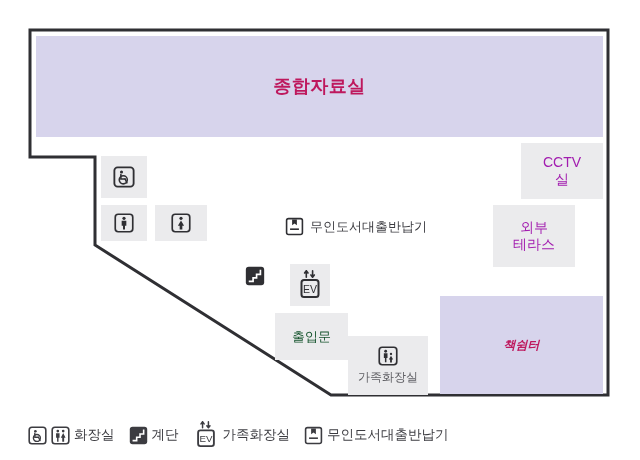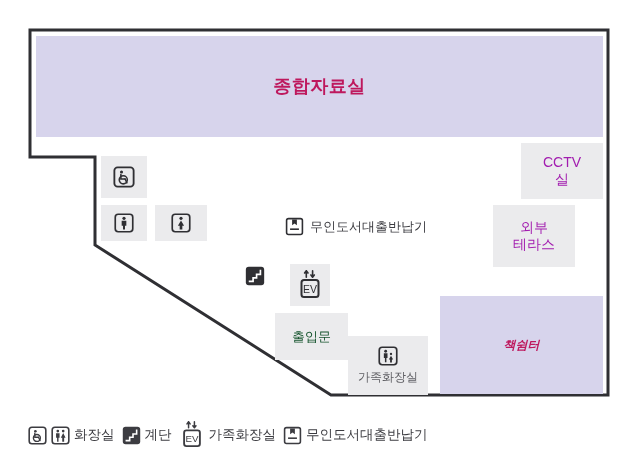--- a/index.html
+++ b/index.html
@@ -46,21 +46,21 @@
   
   .marker{position:absolute;display:flex;align-items:center;gap:6px;}
   #m-book{left:285px;top:217px;font-size:13px;color:#3c3c41;}
   #m-stairs{left:245px;top:266px;}
 
   
   .ic{display:block;}
 
   
   #legend{position:absolute;left:28px;top:420px;display:flex;align-items:center;
-          font-size:13.5px;color:#3c3c41;white-space:nowrap;}
+          gap:7px;font-size:13.5px;color:#3c3c41;white-space:nowrap;}
   #legend .grp{display:flex;align-items:center;gap:4px;}
   #legend .lbl{margin-right:7px;}
 </style>
 </head>
 <body>
 
 <div id="stage">
 
   <svg id="outline" viewBox="0 0 640 460" width="640" height="460">
     <path d="M30,30 L608,30 L608,395 L331,395 L95,245 L95,157 L30,157 Z" fill="none" stroke="#2f2f33" stroke-width="3" stroke-linejoin="miter"></path>

